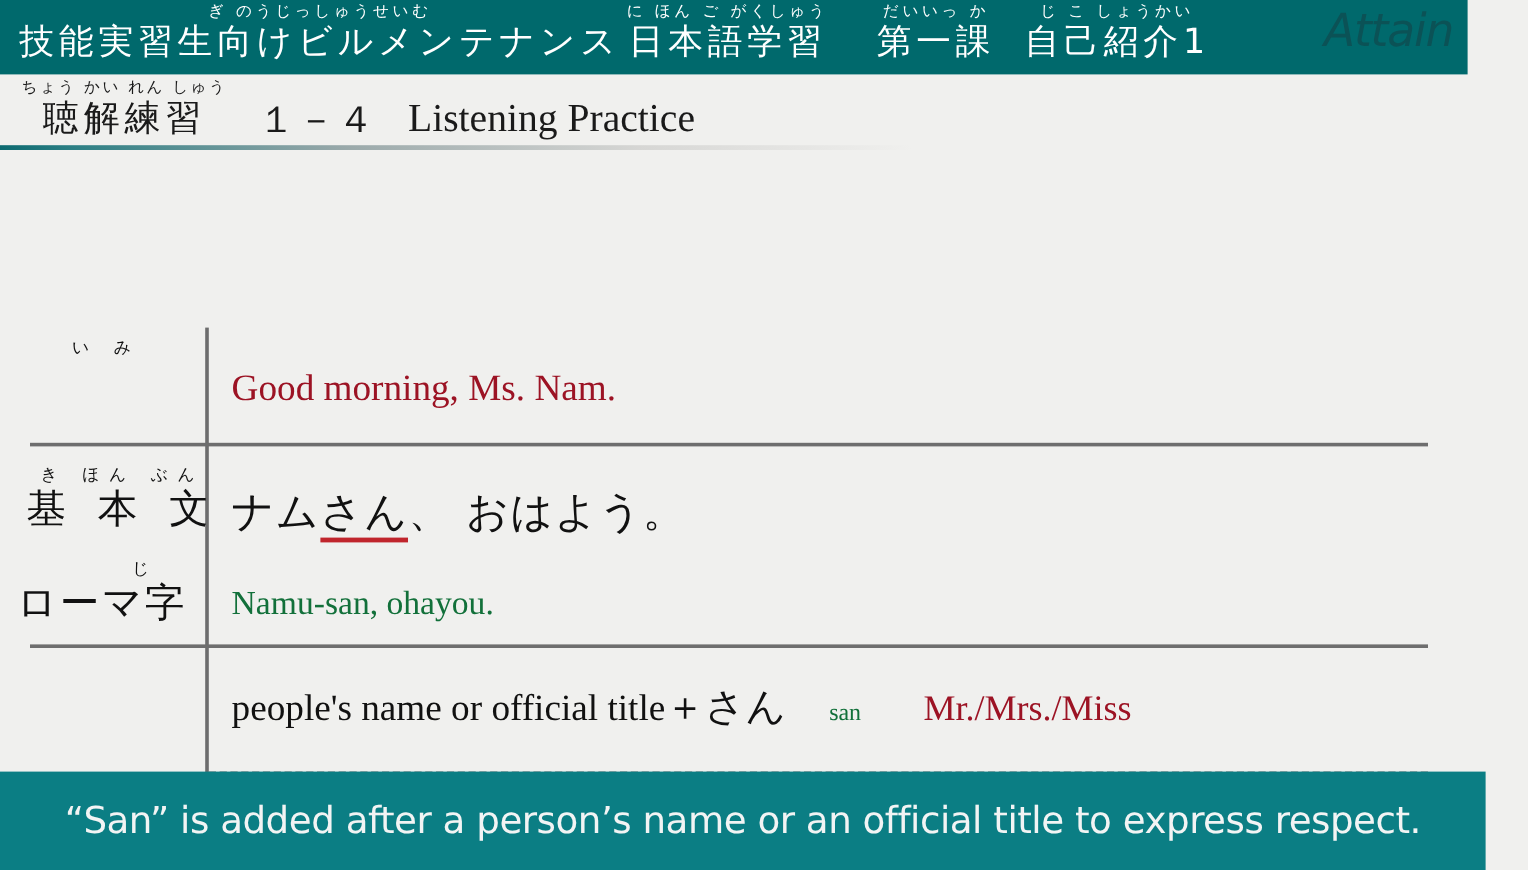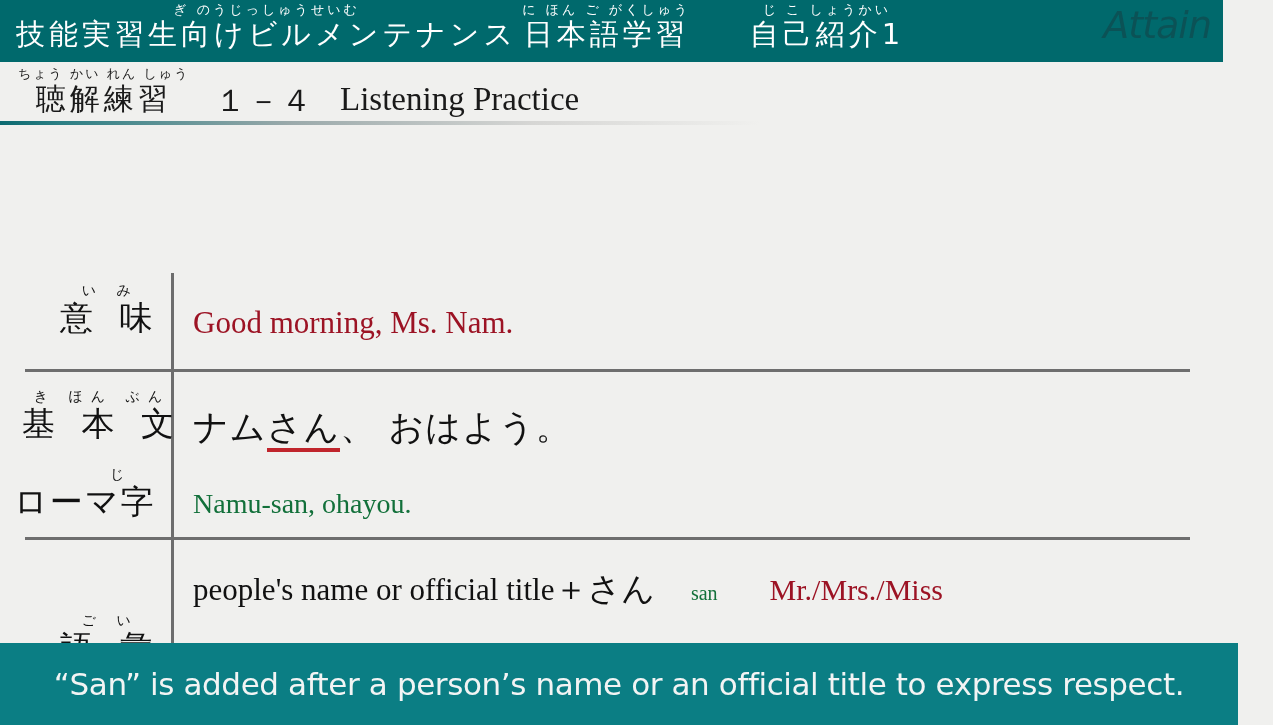--- a/index.html
+++ b/index.html
@@ -307,20 +307,24 @@
   <div class="header-text">
     <span class="ruby-group">
       <span class="ruby-top">ぎ のうじっしゅうせいむ</span>
       <span class="ruby-base">技能実習生向けビルメンテナンス</span>
     </span>
     <span class="ruby-group">
       <span class="ruby-top">に ほん ご がくしゅう</span>
       <span class="ruby-base">日本語学習</span>
     </span>
     <span class="hdr-gap"></span>
+    <span class="ruby-group">
+      <span class="ruby-top">だいいっ か</span>
+      <span class="ruby-base">第一課</span>
+    </span>
     <span class="hdr-gap-sm"></span>
     <span class="ruby-group">
       <span class="ruby-top">じ こ しょうかい</span>
       <span class="ruby-base">自己紹介1</span>
     </span>
   </div>
   <div class="logo">Attain</div>
 </div>
 
 <div class="subtitle-row">
@@ -337,41 +341,36 @@
 
 <div class="table">
 
   <div class="vline"></div>
   <div class="hline r1"></div>
   <div class="hline r2"></div>
   <div class="dashline"></div>
 
   <div class="rowlabel label-imi">
     <span class="ruby-top">い  み</span>
-    <span class="ruby-base">意 味</span>
   </div>
   <div class="cell meaning-en">Good morning, Ms. Nam.</div>
 
   <div class="rowlabel label-kihon">
     <span class="ruby-top">き ほん ぶん</span>
     <span class="ruby-base">基 本 文</span>
   </div>
   <div class="rowlabel label-roma">
     <span class="ruby-top">じ</span>
     <span class="ruby-base">ローマ字</span>
   </div>
   <div class="cell sentence-jp">
     <span>ナム</span><span class="u-red">さん</span><span>、 おはよう。</span>
   </div>
   <div class="cell sentence-romaji">Namu-san, ohayou.</div>
 
-  <div class="rowlabel label-goi">
-    <span class="ruby-top">ご  い</span>
-    <span class="ruby-base">語 彙</span>
-  </div>
 
   <div class="cell vocab1">
     <span>people's name or official title</span><span class="jp">＋</span><span class="jp">さん</span><span class="romaji">san</span><span class="en">Mr./Mrs./Miss</span>
   </div>
 
   <div class="cell vocab2">
     <span class="jp">おはよう</span><span class="romaji">ohayou</span><span class="en">Good morning</span>
   </div>
 
 </div>

